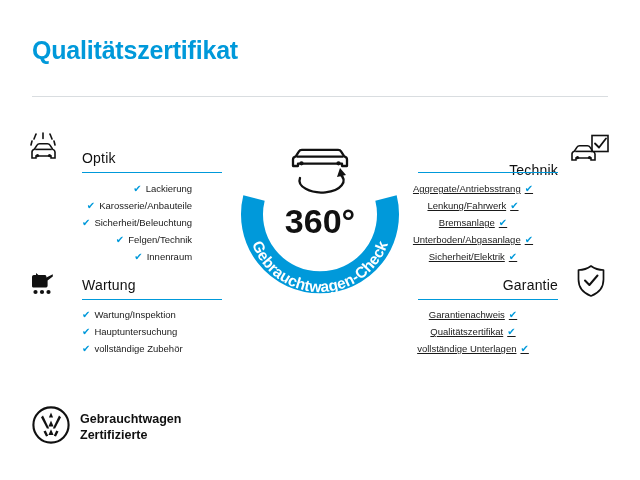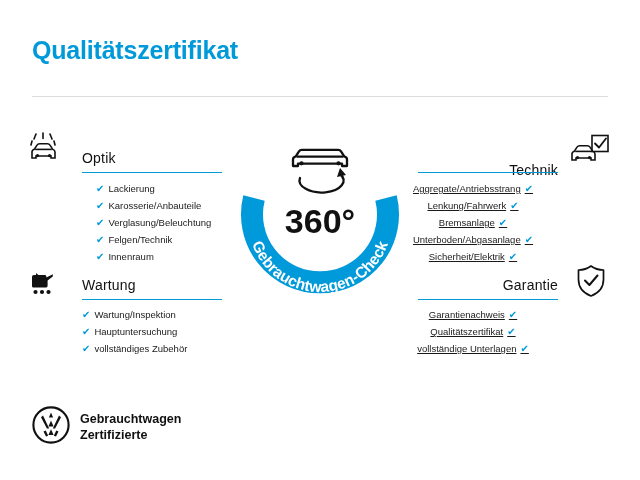--- a/index.html
+++ b/index.html
@@ -135,24 +135,24 @@
       <g fill="none" stroke="#111" stroke-width="1.6">
         <path d="M4 26 L4 20 C4 18.4 5.2 17.6 6.4 17.2 L9 13.2 C9.6 12.2 10.4 11.8 11.6 11.8 L19.4 11.8 C20.6 11.8 21.4 12.2 22 13.2 L24.6 17.2 C25.8 17.6 27 18.4 27 20 L27 26 L23 26 L23 24 L8 24 L8 26 Z"></path>
         <line x1="7.2" y1="17.4" x2="23.8" y2="17.4"></line>
       </g>
       <circle cx="9.5" cy="23.6" r="1.6" fill="#111"></circle>
       <circle cx="21.5" cy="23.6" r="1.6" fill="#111"></circle>
     </svg>
   </div>
   <div class="sec-head" style="left:82px; top:150px;">Optik</div>
   <div class="sec-rule" style="left:82px; top:172px; width:140px;"></div>
-  <div class="list left" style="left:96px; top:180px;">
+  <div class="list left" style="left:82px; top:180px;text-align:right;">
     <span class="row"><span class="tick">✔</span><span>Lackierung</span></span>
     <span class="row"><span class="tick">✔</span><span>Karosserie/Anbauteile</span></span>
-    <span class="row"><span class="tick">✔</span><span>Verglasung/Beleuchtung</span></span>
+    <span class="row"><span class="tick">✔</span><span>Sicherheit/Beleuchtung</span></span>
     <span class="row"><span class="tick">✔</span><span>Felgen/Technik</span></span>
     <span class="row"><span class="tick">✔</span><span>Innenraum</span></span>
   </div>
 
   <div class="icon" style="left:570px; top:134px;">
     <svg width="44" height="34" viewBox="0 0 44 34">
       <g fill="none" stroke="#111" stroke-width="1.6">
         <path d="M2 26 L2 20 C2 18.4 3.2 17.6 4.4 17.2 L7 13.2 C7.6 12.2 8.4 11.8 9.6 11.8 L17.4 11.8 C18.6 11.8 19.4 12.2 20 13.2 L22.6 17.2 C23.8 17.6 25 18.4 25 20 L25 26 L21 26 L21 24 L6 24 L6 26 Z"></path>
         <line x1="5.2" y1="17.4" x2="21.8" y2="17.4"></line>
       </g>
@@ -180,21 +180,21 @@
       <circle cx="7.5" cy="28" r="2.1" fill="#111"></circle>
       <circle cx="14" cy="28" r="2.1" fill="#111"></circle>
       <circle cx="20.5" cy="28" r="2.1" fill="#111"></circle>
     </svg>
   </div>
   <div class="sec-head" style="left:82px; top:277px;">Wartung</div>
   <div class="sec-rule" style="left:82px; top:299px; width:140px;"></div>
   <div class="list left" style="left:82px; top:306px;">
     <span class="row"><span class="tick">✔</span><span>Wartung/Inspektion</span></span>
     <span class="row"><span class="tick">✔</span><span>Hauptuntersuchung</span></span>
-    <span class="row"><span class="tick">✔</span><span>vollständiges Zubehör</span></span>
+    <span class="row"><span class="tick">✔</span><span>vollständige Zubehör</span></span>
   </div>
 
   <div class="icon" style="left:574px; top:264px;">
     <svg width="34" height="34" viewBox="0 0 34 34">
       <path d="M17 2 C13 5 8.4 6 4.5 6 L4.5 15.5 C4.5 24 10.5 29.5 17 32 C23.5 29.5 29.5 24 29.5 15.5 L29.5 6 C25.6 6 21 5 17 2 Z" fill="none" stroke="#111" stroke-width="1.7" stroke-linejoin="round"></path>
       <polyline points="11,16.5 15.4,21 23.5,11.5" fill="none" stroke="#111" stroke-width="2" stroke-linecap="round" stroke-linejoin="round"></polyline>
     </svg>
   </div>
   <div class="sec-head" style="left:418px; top:277px; width:140px; text-align:right;">Garantie</div>
   <div class="sec-rule" style="left:418px; top:299px; width:140px;"></div>

